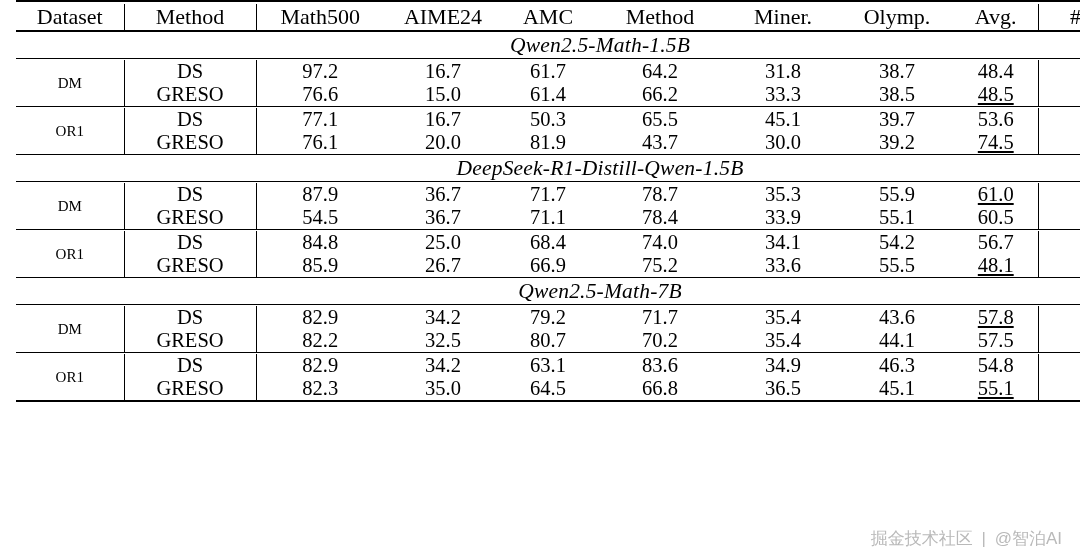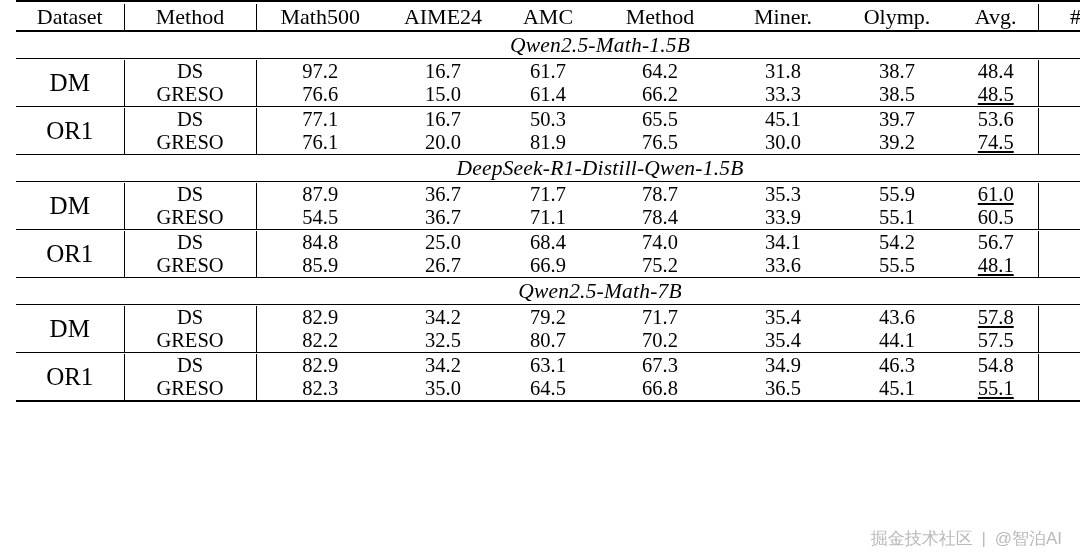--- a/index.html
+++ b/index.html
@@ -66,21 +66,21 @@
     font-weight: bold;
   }
   .uline {
     text-decoration: underline;
     text-underline-offset: 2px;
   }
   .ds-label {
     font-size: 20.5px;
   }
   td.rowlabel {
-    font-size: 25px;
+    font-size: 15px;
   }
   
   col.c-dataset { width: 108px; }
   col.c-method  { width: 132px; }
   col.c-math500 { width: 128px; }
   col.c-aime    { width: 118px; }
   col.c-amc     { width: 92px; }
   col.c-gaokao  { width: 132px; }
   col.c-miner   { width: 114px; }
   col.c-olymp   { width: 114px; }
@@ -213,21 +213,21 @@
           <td class="data-cell">45.1</td>
           <td class="data-cell">39.7</td>
           <td class="data-cell vline-r">53.6</td>
           <td class="data-cell">3.8M</td>
         </tr>
         <tr>
           <td class="data-cell vline-r ds-label">GRESO</td>
           <td class="data-cell">76.1</td>
           <td class="data-cell">20.0</td>
           <td class="data-cell">81.9</td>
-          <td class="data-cell">76.5</td>
+          <td class="data-cell">43.7</td>
           <td class="data-cell">30.0</td>
           <td class="data-cell">39.2</td>
           <td class="data-cell vline-r uline">74.5</td>
           <td class="data-cell bold">1.6M</td>
         </tr>
         <tr class="hline-double">
           <td style="height:1px;padding:0"></td>
           <td style="height:1px;padding:0"></td>
           <td style="height:1px;padding:0"></td>
           <td style="height:1px;padding:0"></td>
@@ -372,21 +372,21 @@
           <td style="height:1px;padding:0"></td>
           <td style="height:1px;padding:0"></td>
           <td style="height:1px;padding:0"></td>
         </tr>
         <tr>
           <td class="data-cell rowlabel vline-r" rowspan="2">OR1</td>
           <td class="data-cell vline-r ds-label">DS</td>
           <td class="data-cell">82.9</td>
           <td class="data-cell">34.2</td>
           <td class="data-cell">63.1</td>
-          <td class="data-cell">67.3</td>
+          <td class="data-cell">83.6</td>
           <td class="data-cell">34.9</td>
           <td class="data-cell">46.3</td>
           <td class="data-cell vline-r">54.8</td>
           <td class="data-cell">11.4M</td>
         </tr>
         <tr>
           <td class="data-cell vline-r ds-label">GRESO</td>
           <td class="data-cell">82.3</td>
           <td class="data-cell">35.0</td>
           <td class="data-cell">64.5</td>

